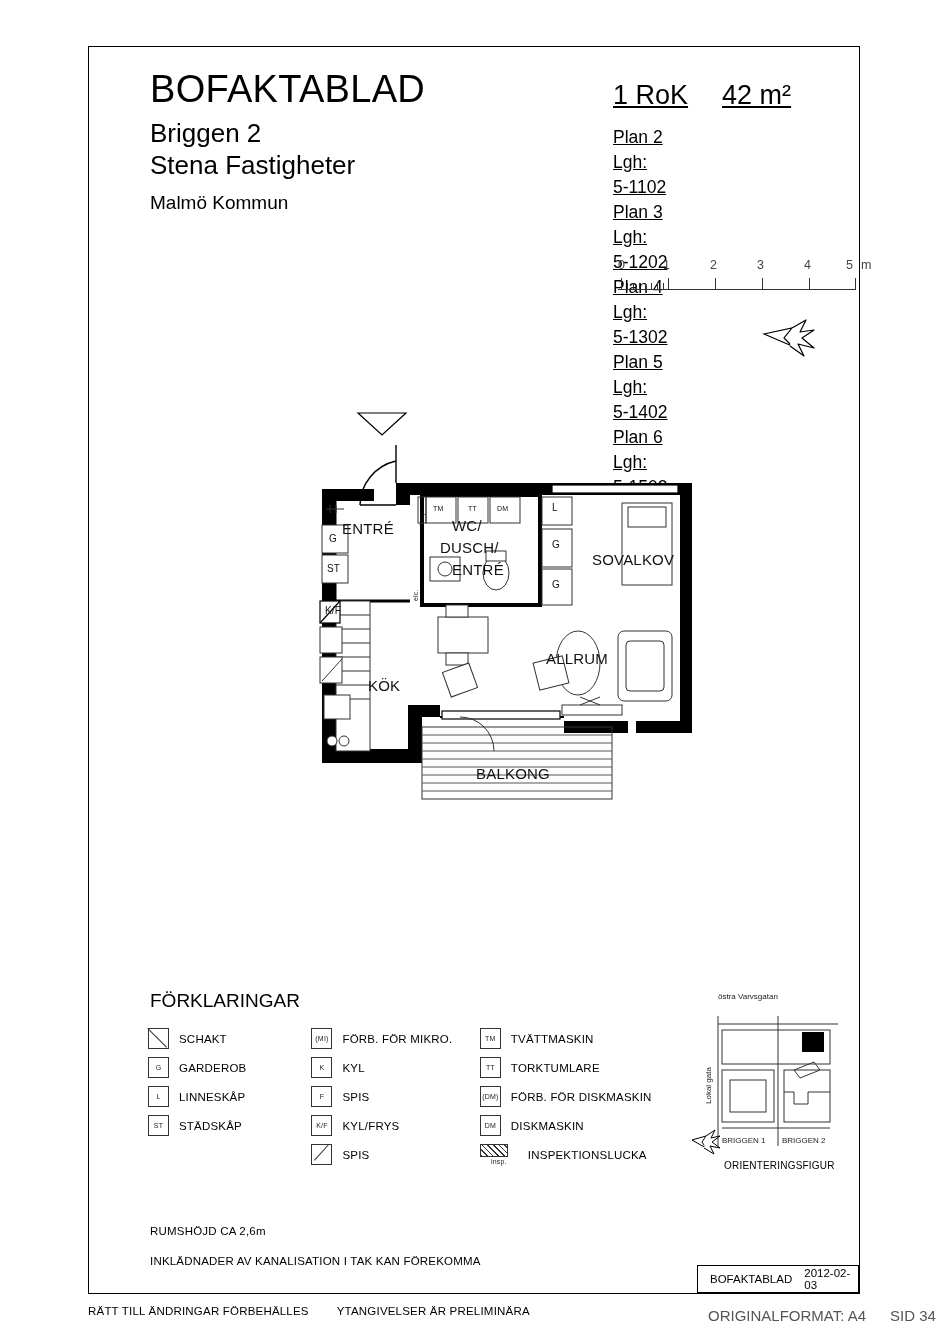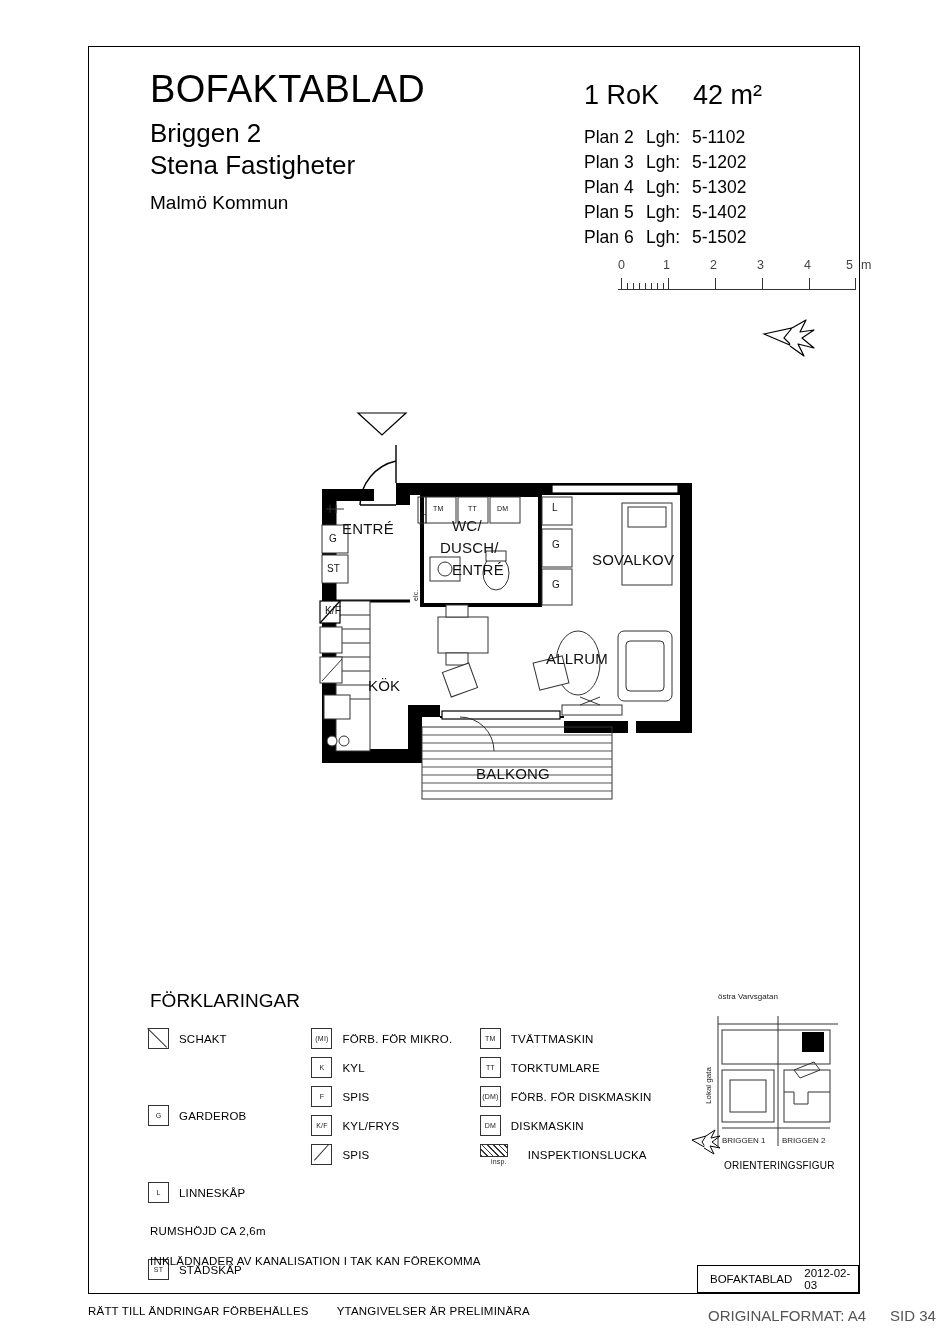--- a/index.html
+++ b/index.html
@@ -46,36 +46,38 @@
     font-size: 26px;
     line-height: 1.25;
   }
   .title-sub3 {
     font-size: 19px;
     margin-top: 10px;
   }
 
   .header-right {
     position: absolute;
-    left: 584px;
+    left: 613px;
     top: 80px;
     width: 260px;
+    text-decoration: underline;
   }
   .rok-line {
     font-size: 27px;
     display: flex;
     gap: 34px;
   }
   .plan-list {
     margin-top: 14px;
     font-size: 17.5px;
     line-height: 1.43;
   }
   .plan-row {
     display: flex;
+    flex-direction: column;
   }
   .plan-row .p-name { width: 62px; }
   .plan-row .p-lgh  { width: 46px; }
 
   
   .scalebar {
     position: absolute;
     left: 618px;
     top: 258px;
     width: 250px;
@@ -155,21 +157,21 @@
     left: 148px;
     top: 1024px;
     width: 530px;
     display: flex;
     gap: 0;
   }
   .legend-col {
     display: flex;
     flex-direction: column;
   }
-  .legend-col.c1 { width: 165px; gap: 48px; }
+  .legend-col.c1 { width: 165px; }
   .legend-col.c2 { width: 170px; }
   .legend-col.c3 { width: 200px; }
   .legend-item {
     display: flex;
     align-items: center;
     height: 29px;
     font-size: 11.5px;
     letter-spacing: 0.2px;
   }
   .legend-sym {

